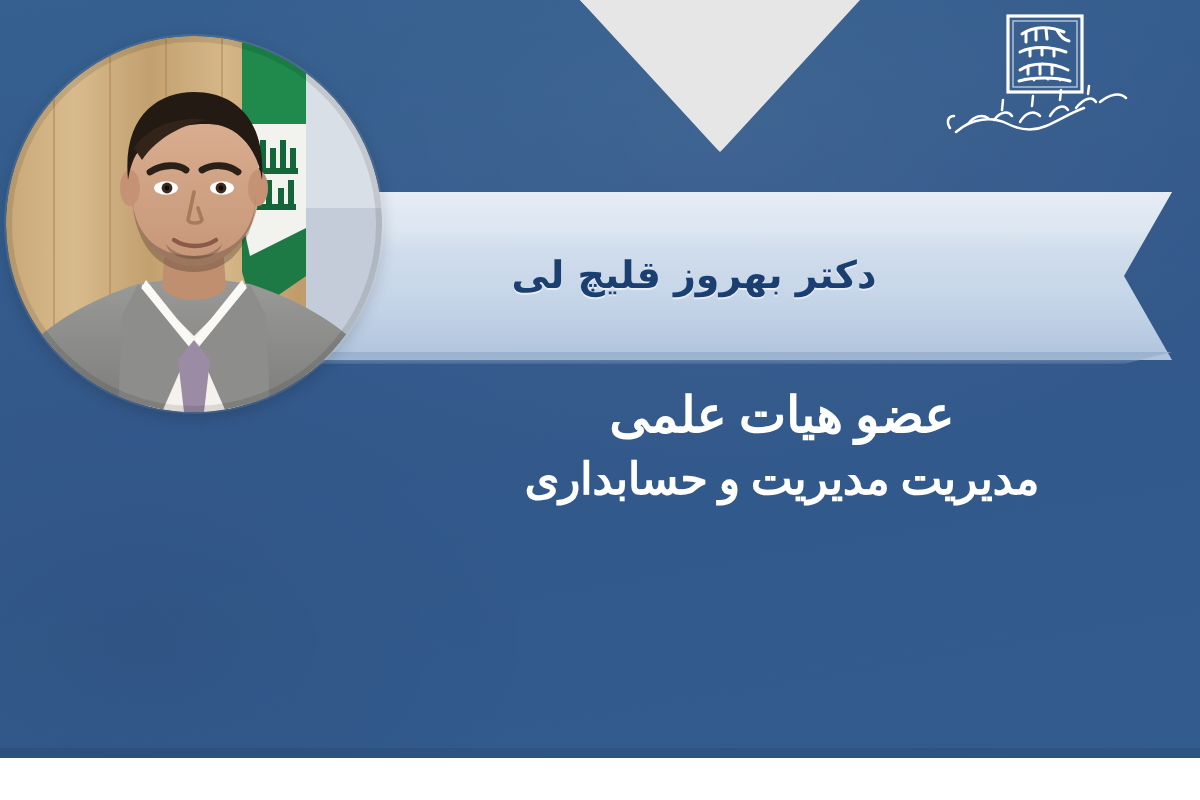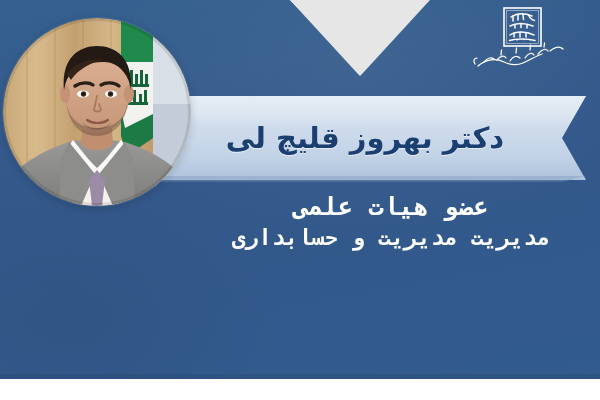--- a/index.html
+++ b/index.html
@@ -99,49 +99,49 @@
     width: 436px;
     height: 6px;
     background: linear-gradient(180deg, rgba(150,175,205,0.85), rgba(120,150,185,0.25));
     -webkit-clip-path: polygon(0 0, 436px 0, 412px 6px, 0 6px);
     clip-path: polygon(0 0, 436px 0, 412px 6px, 0 6px);
     pointer-events: none;
   }
 
   .ribbon-name {
     position: absolute;
-    left: 200px;
+    left: 182px;
     top: 98px;
     width: 330px;
     height: 80px;
     display: flex;
     align-items: center;
     justify-content: center;
     direction: rtl;
     color: #1b3f70;
     font-family: "DejaVu Sans", "Liberation Sans", sans-serif;
-    font-size: 29px;
+    font-size: 19px;
     font-weight: bold;
     letter-spacing: -0.5px;
     white-space: nowrap;
     text-shadow: 0 1px 0 rgba(255,255,255,0.55);
   }
 
   
   .subtitle {
     position: absolute;
     left: 200px;
     top: 192px;
     width: 382px;
     direction: rtl;
     text-align: center;
     color: #ffffff;
   }
   .subtitle-line {
-    font-family: Liberation Mono, monospace;
+    font-family: Liberation Serif, serif;
     font-weight: bold;
     white-space: nowrap;
   }
   .subtitle-role {
     font-size: 25px;
     line-height: 1.32;
   }
   .subtitle-faculty {
     font-size: 22px;
     line-height: 1.3;

